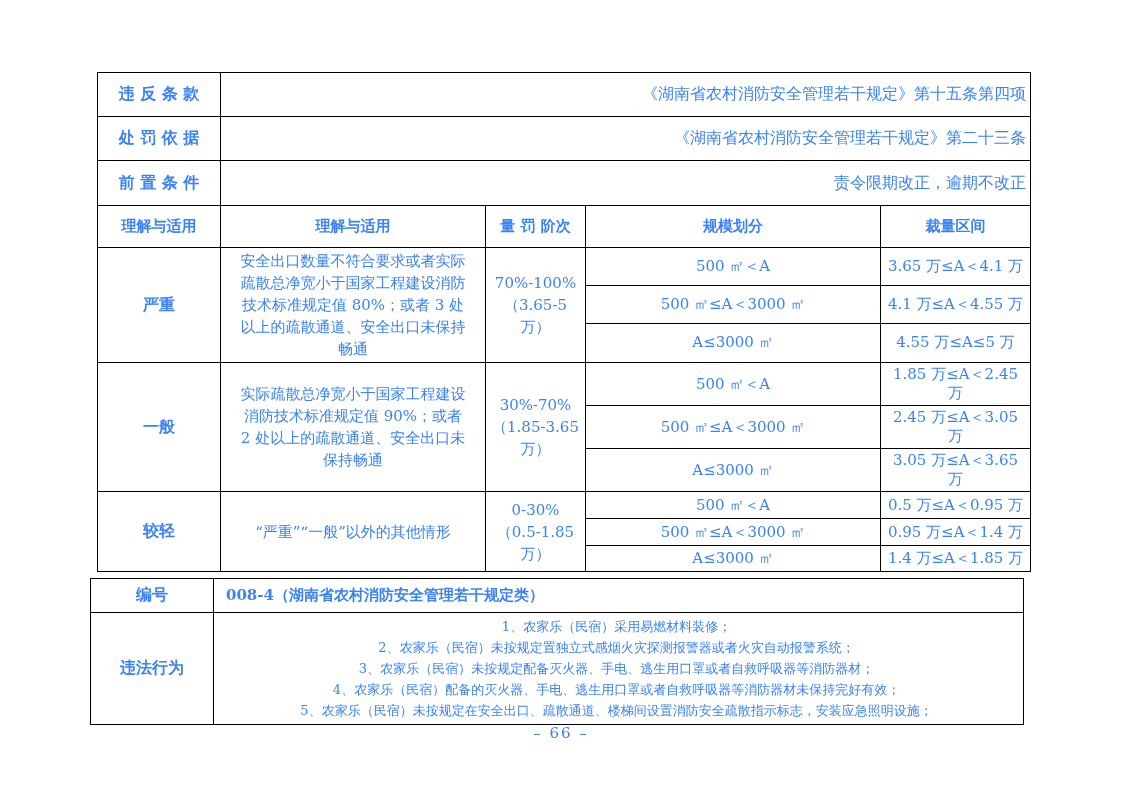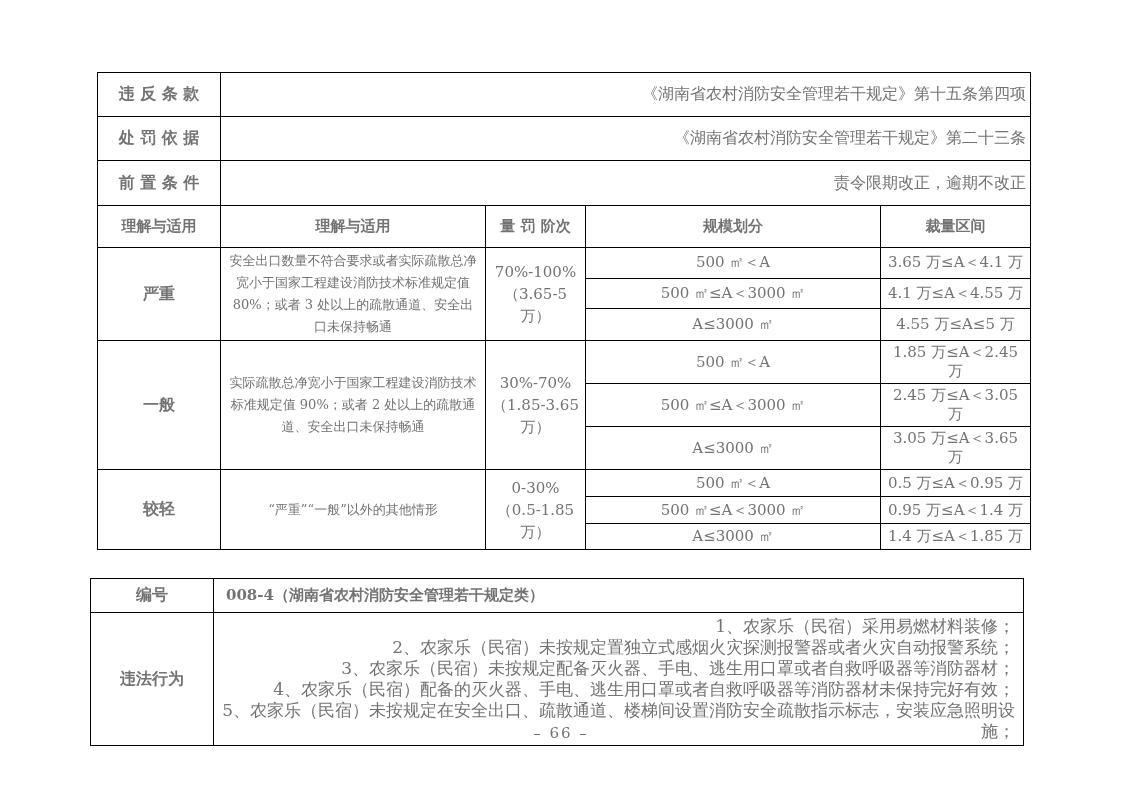--- a/index.html
+++ b/index.html
@@ -3,21 +3,21 @@
 <meta charset="utf-8">
 <style>
   html, body { margin: 0; padding: 0; }
   body { background: #ffffff; }
   .page {
     position: relative;
     width: 1122px;
     height: 793px;
     background: #ffffff;
     font-family: "DejaVu Serif", "Liberation Serif", serif;
-    color: #737373;
+    color: #3b82f6;
     overflow: hidden;
   }
   table { border-collapse: collapse; table-layout: fixed; }
   td {
     border: 1px solid #000;
     text-align: center;
     vertical-align: middle;
     padding: 2px 4px;
     overflow: hidden;
   }
@@ -32,25 +32,25 @@
   tr.h27 { height: 27px; }
   tr.h28 { height: 28px; }
   tr.h26 { height: 26px; }
   tr.h34 { height: 34px; }
   tr.h105 { height: 105px; }
 
   .lbl { font-weight: bold; font-size: 16px; }
   .metaval { text-align: right; padding-left: 13px; font-size: 16px; }
   .hdr td { font-weight: bold; font-size: 15px; }
   .lvl { font-weight: bold; font-size: 16px; }
-  .und { font-size: 13px; line-height: 22px; padding: 2px 8px; }
+  .und { font-size: 15px; line-height: 22px; padding: 2px 16px; }
   .tier { font-size: 15px; line-height: 22px; padding: 2px 2px; margin-left: 43px; }
   .cell15 { font-size: 15px; }
   .idval { text-align: left; padding-left: 12px; font-weight: bold; font-size: 15px; }
-  .items { text-align: right; padding: 3px 8px 3px 4px; font-size: 17px; line-height: 21px; }
+  .items { text-align: center; padding: 3px 8px 3px 4px; font-size: 13px; line-height: 21px; }
   .pagenum {
     position: absolute;
     left: 0; top: 724px;
     width: 100%;
     text-align: center;
     font-size: 15px;
     letter-spacing: 2px;
   }
 </style>
 </head>

